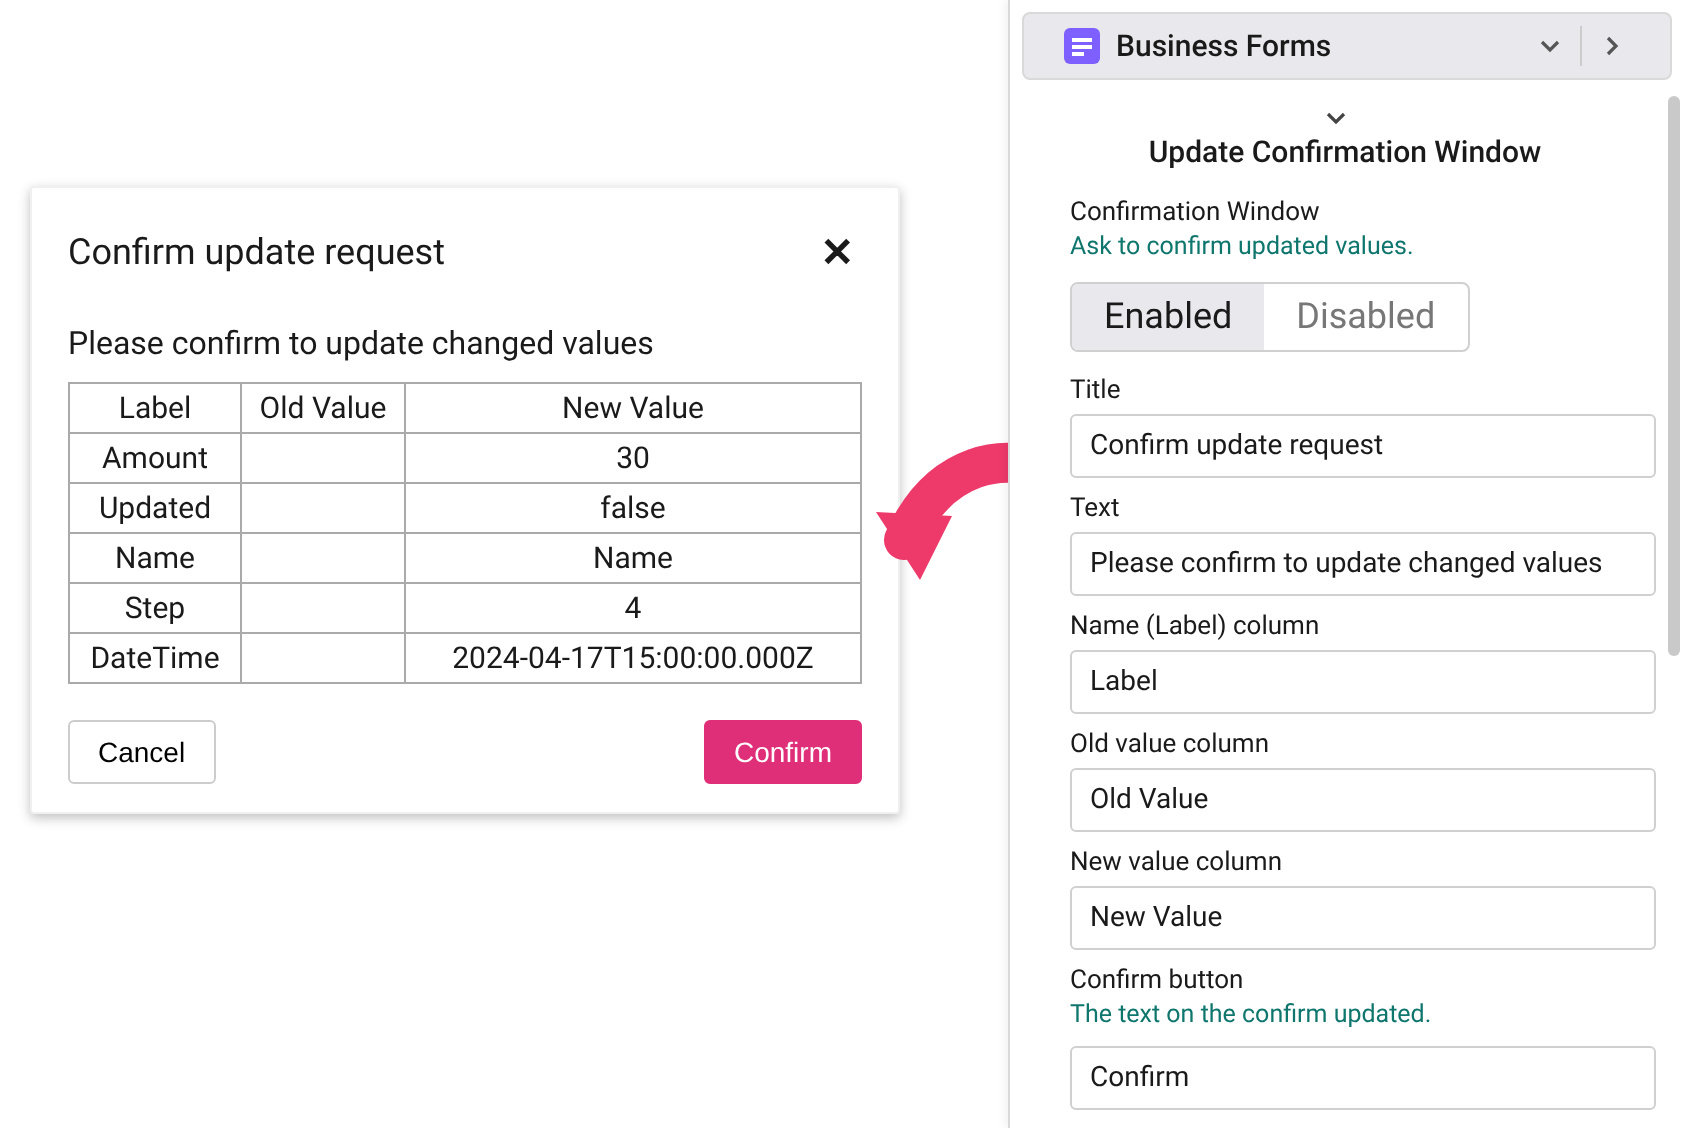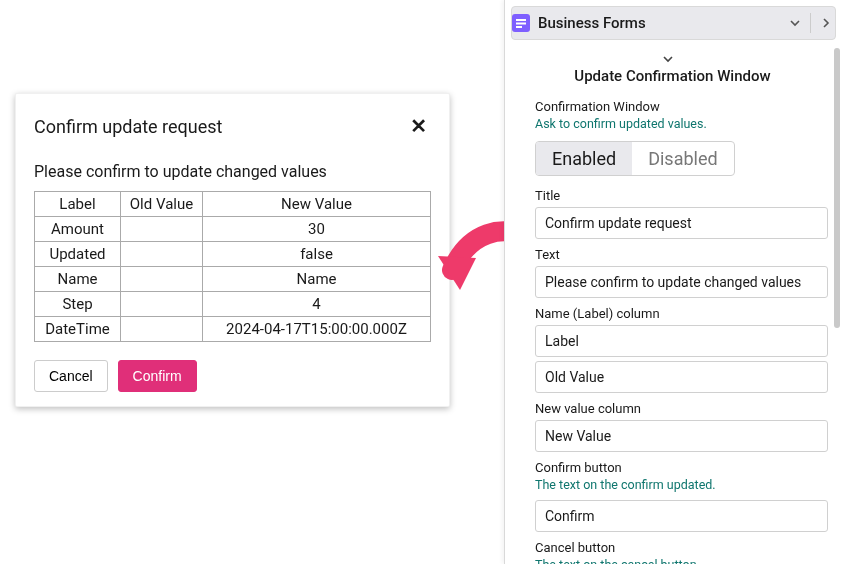--- a/index.html
+++ b/index.html
@@ -48,21 +48,21 @@
   }
   table.confirm th, table.confirm td {
     border: 1px solid #aaa;
     padding: 3px 6px;
     text-align: center;
     font-weight: 400;
   }
   table.confirm th { font-weight: 400; }
   .modal-footer {
     display: flex;
-    justify-content: flex-start;
+    justify-content: space-between;
     gap: 10px;
     margin-top: 18px;
   }
   .btn {
     padding: 7px 14px;
     font-size: 14px;
     border-radius: 3px;
     cursor: pointer;
     border: 1px solid #ccc;
     background: #fff;
@@ -92,21 +92,21 @@
     width: 338px;
     height: 564px;
     border-left: 1px solid #d9d9d9;
     background: #fff;
     display: flex;
     flex-direction: column;
     box-shadow: -2px 0 4px rgba(0,0,0,0.05);
   }
   .panel-header {
     margin: 6px;
-    padding: 6px 0;
+    padding: 6px 20px;
     background: #e9e9ed;
     border: 1px solid #d9d9d9;
     border-radius: 4px;
     display: flex;
     align-items: center;
     font-weight: 500;
     font-size: 15px;
   }
   .panel-header .icon {
     width: 18px; height: 18px;
@@ -299,20 +299,21 @@
 
     <div class="field-label">Title</div>
     <input class="text-input" value="Confirm update request" style="">
 
     <div class="field-label">Text</div>
     <input class="text-input" value="Please confirm to update changed values" style="">
 
     <div class="field-label">Name (Label) column</div>
     <input class="text-input" value="Label" style="">
 
+    <div class="field-label">Old value column</div>
     <input class="text-input" value="Old Value" style="">
 
     <div class="field-label">New value column</div>
     <input class="text-input" value="New Value" style="">
 
     <div class="field-label">Confirm button</div>
     <div class="field-help">The text on the confirm updated.</div>
     <input class="text-input" value="Confirm" style="">
 
     <div class="field-label">Cancel button</div>

